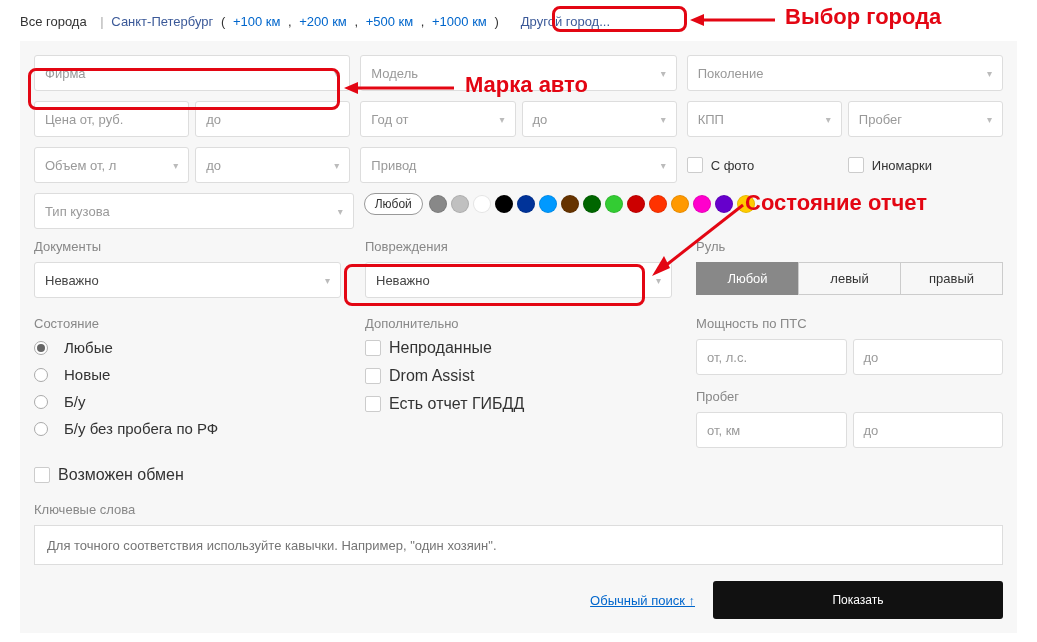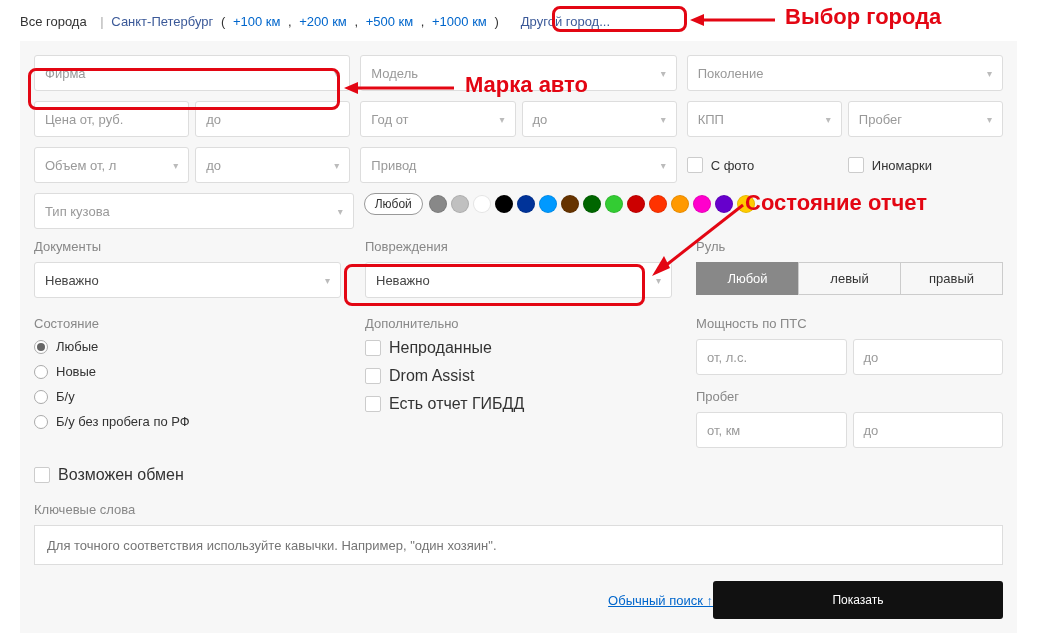--- a/index.html
+++ b/index.html
@@ -38,29 +38,29 @@
 .section-label { color: #888; font-size: 13px; margin-bottom: 8px; display: block; }
 
 .three-col { display: flex; gap: 24px; }
 .three-col > div { flex: 1; }
 
 .btn-group { display: flex; }
 .btn-group > div { flex: 1; text-align: center; padding: 8px 0; border: 1px solid #ccc; cursor: pointer; font-size: 13px; margin-left: -1px; }
 .btn-group > div:first-child { margin-left: 0; }
 .btn-group > div.active { background: #888; color: #fff; border-color: #888; }
 
-.radio-row { display: flex; align-items: center; gap: 8px; margin-bottom: 10px; font-size: 13px; cursor: pointer; }
+.radio-row { display: flex; align-items: center; gap: 16px; margin-bottom: 10px; font-size: 15px; cursor: pointer; }
 .radio { width: 14px; height: 14px; border: 1px solid #aaa; border-radius: 50%; background: #fff; display: flex; align-items: center; justify-content: center; }
 .radio.checked::after { content: ""; width: 8px; height: 8px; background: #666; border-radius: 50%; display: block; }
 
 .check-row { display: flex; align-items: center; gap: 8px; margin-bottom: 10px; font-size: 16px; cursor: pointer; }
 
 .keywords-input { width: 100%; height: 40px; border: 1px solid #ddd; padding: 0 12px; color: #999; font-size: 13px; }
 
-.footer-row { display: flex; justify-content: flex-end; align-items: center; margin-top: 16px; }
+.footer-row { display: flex; justify-content: flex-end; align-items: center; gap: 18px; margin-top: 16px; }
 .simple-link { color: #0066cc; text-decoration: underline; cursor: pointer; font-size: 13px; }
 .show-btn { background: #111; color: #fff; padding: 12px 0; width: 290px; text-align: center; cursor: pointer; border-radius: 3px; font-size: 12px; }
 
 
 .anno-box { position: absolute; border: 3px solid #e30613; border-radius: 8px; pointer-events: none; }
 .anno-label { position: absolute; color: #e30613; font-size: 22px; font-weight: bold; pointer-events: none; white-space: nowrap; }
 .arrow { position: absolute; pointer-events: none; }
 .arrow line { stroke: #e30613; stroke-width: 3; }
 .arrow polygon { fill: #e30613; }
 .wrap { position: relative; }

